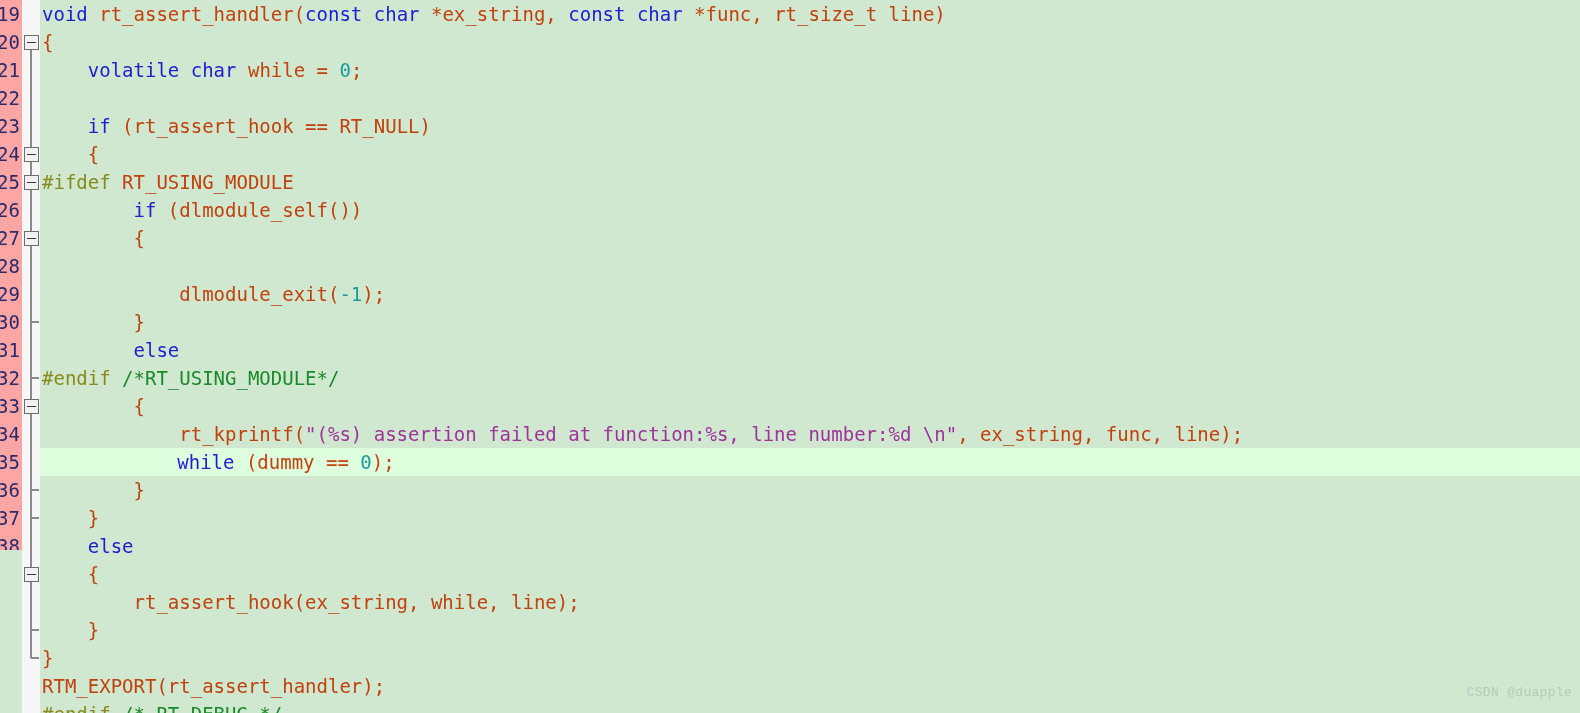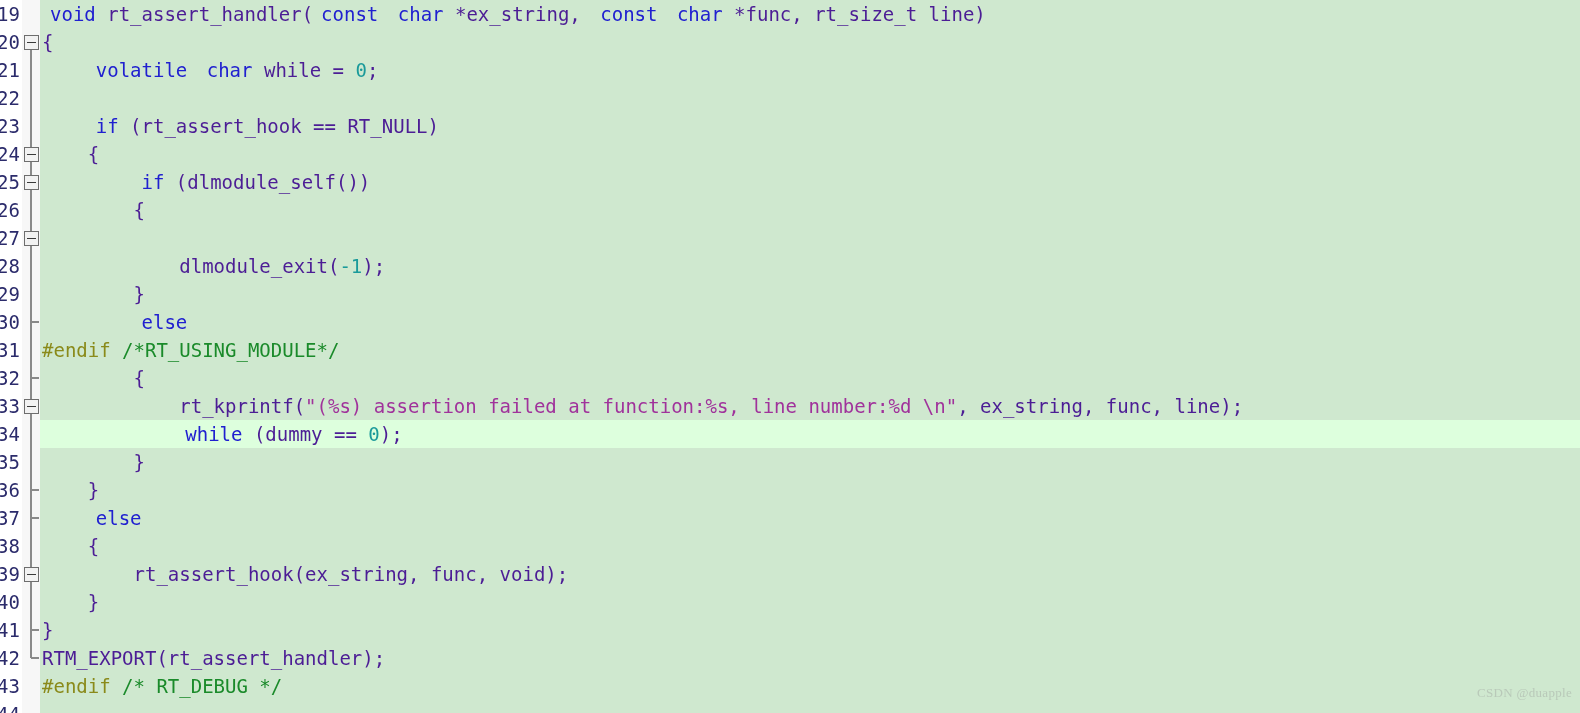--- a/index.html
+++ b/index.html
@@ -17,22 +17,22 @@
     line-height: 28px;
     background: #cfe8cf;
     -webkit-font-smoothing: none;
   }
 
   
   .gutter-numbers {
     position: absolute;
     left: 0; top: 0;
     width: 22px;
-    height: 713px;
-    background: #ffffff;
+    height: 550px;
+    background: #fca5a5;
     overflow: hidden;
     z-index: 3;
   }
   .gutter-numbers .num {
     height: 28px;
     line-height: 28px;
     text-align: right;
     color: #2b2b6b;
     font-family: "DejaVu Sans Mono", "Liberation Mono", monospace;
     font-size: 19px;
@@ -110,33 +110,33 @@
     color: #1a1a1a;
     padding-left: 2px;
   }
   .code-line.current {
     background: #ddffdd;
     margin-left: -40px;
     padding-left: 40px;
   }
 
   
-  .kw   { color: #2020d0; margin-left: 8px; }
+  .kw   { color: #2020d0; }
   .num  { color: #1a9a9a; }
   .str  { color: #a0329b; }
   .cmt  { color: #1a8a2a; }
   .pp   { color: #8a8a1a; }
-  .id   { color: #4c1d95; }
+  .id   { color: #c2410c; }
 
   
   .watermark {
     position: absolute;
     right: 8px;
     bottom: 6px;
-    font-family: Liberation Serif, serif;
+    font-family: Liberation Mono, monospace;
     font-size: 13px;
     color: #b9c9b9;
     z-index: 6;
     letter-spacing: 0.3px;
   }
 </style>
 </head>
 <body>
 
 <div id="editor">
@@ -186,35 +186,36 @@
       <div class="foldend" style="top: 657px;"></div>
     </div>
 
   <div class="code-area">
       <div class="code-line"><span class="kw">void</span><span class="id"> rt_assert_handler(</span><span class="kw">const</span><span class="id"> </span><span class="kw">char</span><span class="id"> *ex_string, </span><span class="kw">const</span><span class="id"> </span><span class="kw">char</span><span class="id"> *func, rt_size_t line)</span></div>
       <div class="code-line"><span class="id">{</span></div>
       <div class="code-line"><span class="id">    </span><span class="kw">volatile</span><span class="id"> </span><span class="kw">char</span><span class="id"> while = </span><span class="num">0</span><span class="id">;</span></div>
       <div class="code-line">&nbsp;</div>
       <div class="code-line"><span class="id">    </span><span class="kw">if</span><span class="id"> (rt_assert_hook == RT_NULL)</span></div>
       <div class="code-line"><span class="id">    {</span></div>
+      <div class="code-line"><span class="pp">#ifdef</span><span class="id"> RT_USING_MODULE</span></div>
       <div class="code-line"><span class="id">        </span><span class="kw">if</span><span class="id"> (dlmodule_self())</span></div>
       <div class="code-line"><span class="id">        {</span></div>
       <div class="code-line"><span class="id">            </span></div>
       <div class="code-line"><span class="id">            dlmodule_exit(</span><span class="num">-1</span><span class="id">);</span></div>
       <div class="code-line"><span class="id">        }</span></div>
       <div class="code-line"><span class="id">        </span><span class="kw">else</span></div>
       <div class="code-line"><span class="pp">#endif</span><span class="id"> </span><span class="cmt">/*RT_USING_MODULE*/</span></div>
       <div class="code-line"><span class="id">        {</span></div>
       <div class="code-line"><span class="id">            rt_kprintf(</span><span class="str">"(%s) assertion failed at function:%s, line number:%d \n"</span><span class="id">, ex_string, func, line);</span></div>
       <div class="code-line current"><span class="id">            </span><span class="kw">while</span><span class="id"> (dummy == </span><span class="num">0</span><span class="id">);</span></div>
       <div class="code-line"><span class="id">        }</span></div>
       <div class="code-line"><span class="id">    }</span></div>
       <div class="code-line"><span class="id">    </span><span class="kw">else</span></div>
       <div class="code-line"><span class="id">    {</span></div>
-      <div class="code-line"><span class="id">        rt_assert_hook(ex_string, func, void);</span></div>
+      <div class="code-line"><span class="id">        rt_assert_hook(ex_string, while, line);</span></div>
       <div class="code-line"><span class="id">    }</span></div>
       <div class="code-line"><span class="id">}</span></div>
       <div class="code-line"><span class="id">RTM_EXPORT(rt_assert_handler);</span></div>
       <div class="code-line"><span class="pp">#endif</span><span class="id"> </span><span class="cmt">/* RT_DEBUG */</span></div>
     </div>
 
   <div class="watermark">CSDN @duapple</div>
 
 </div>
 

